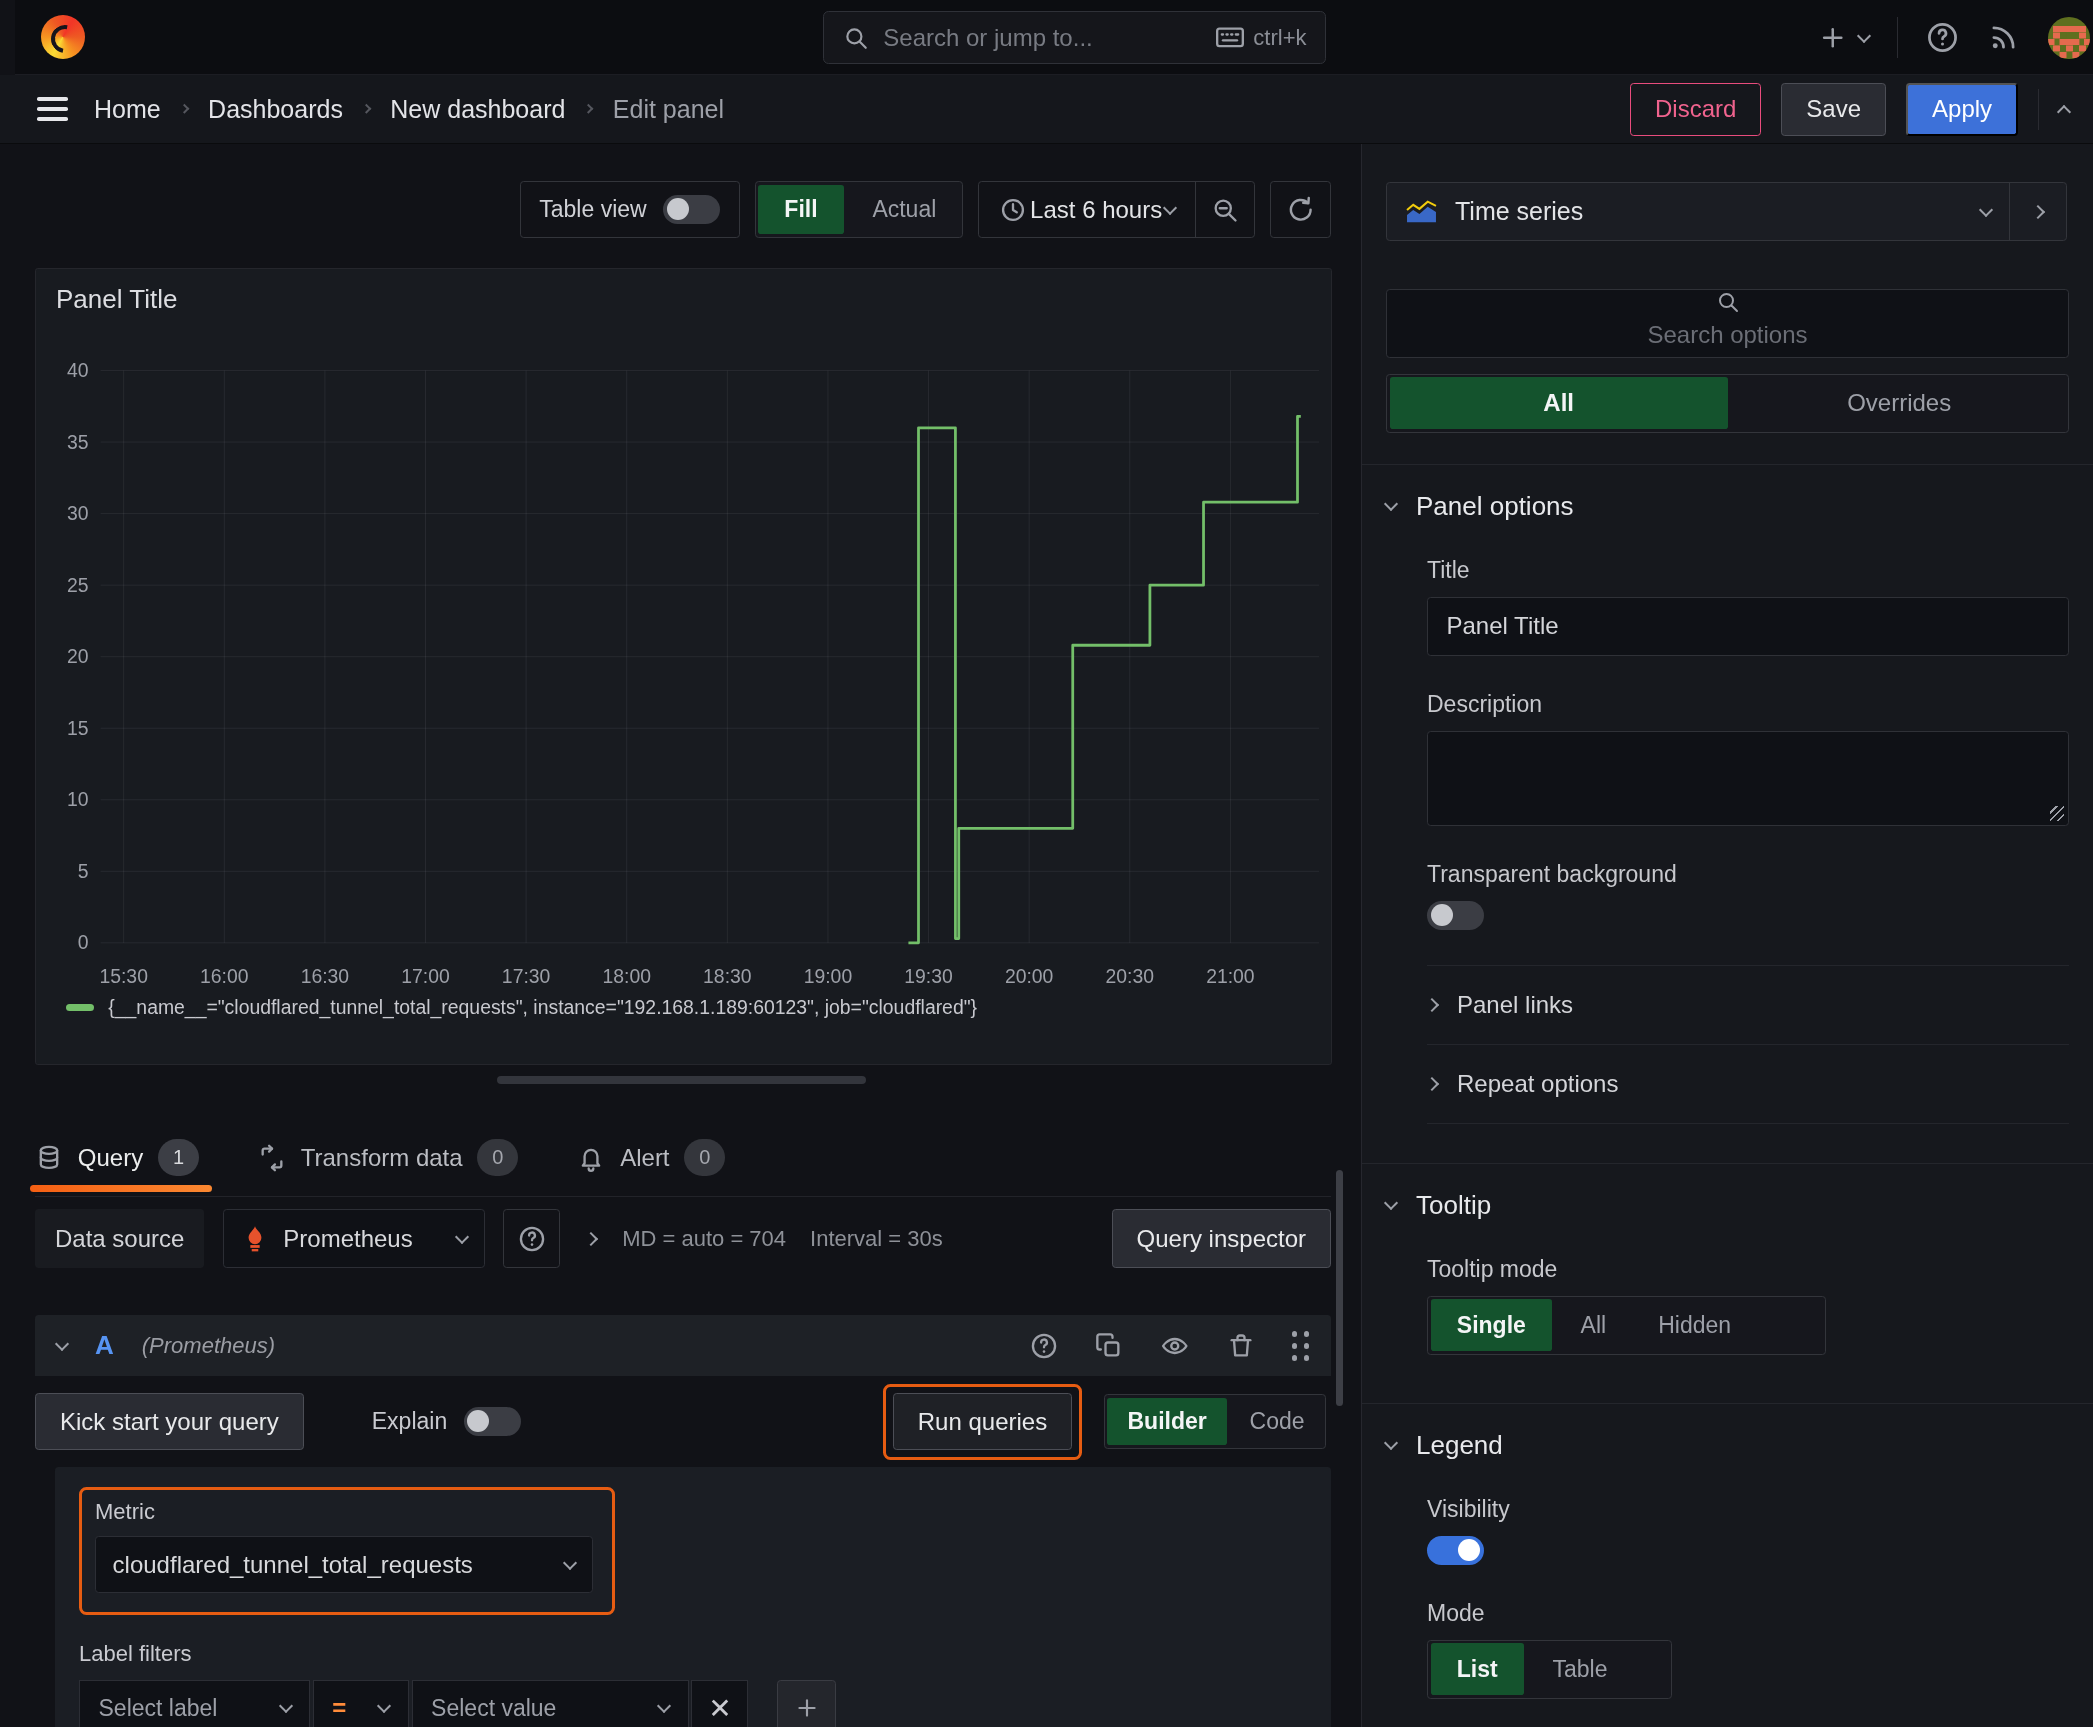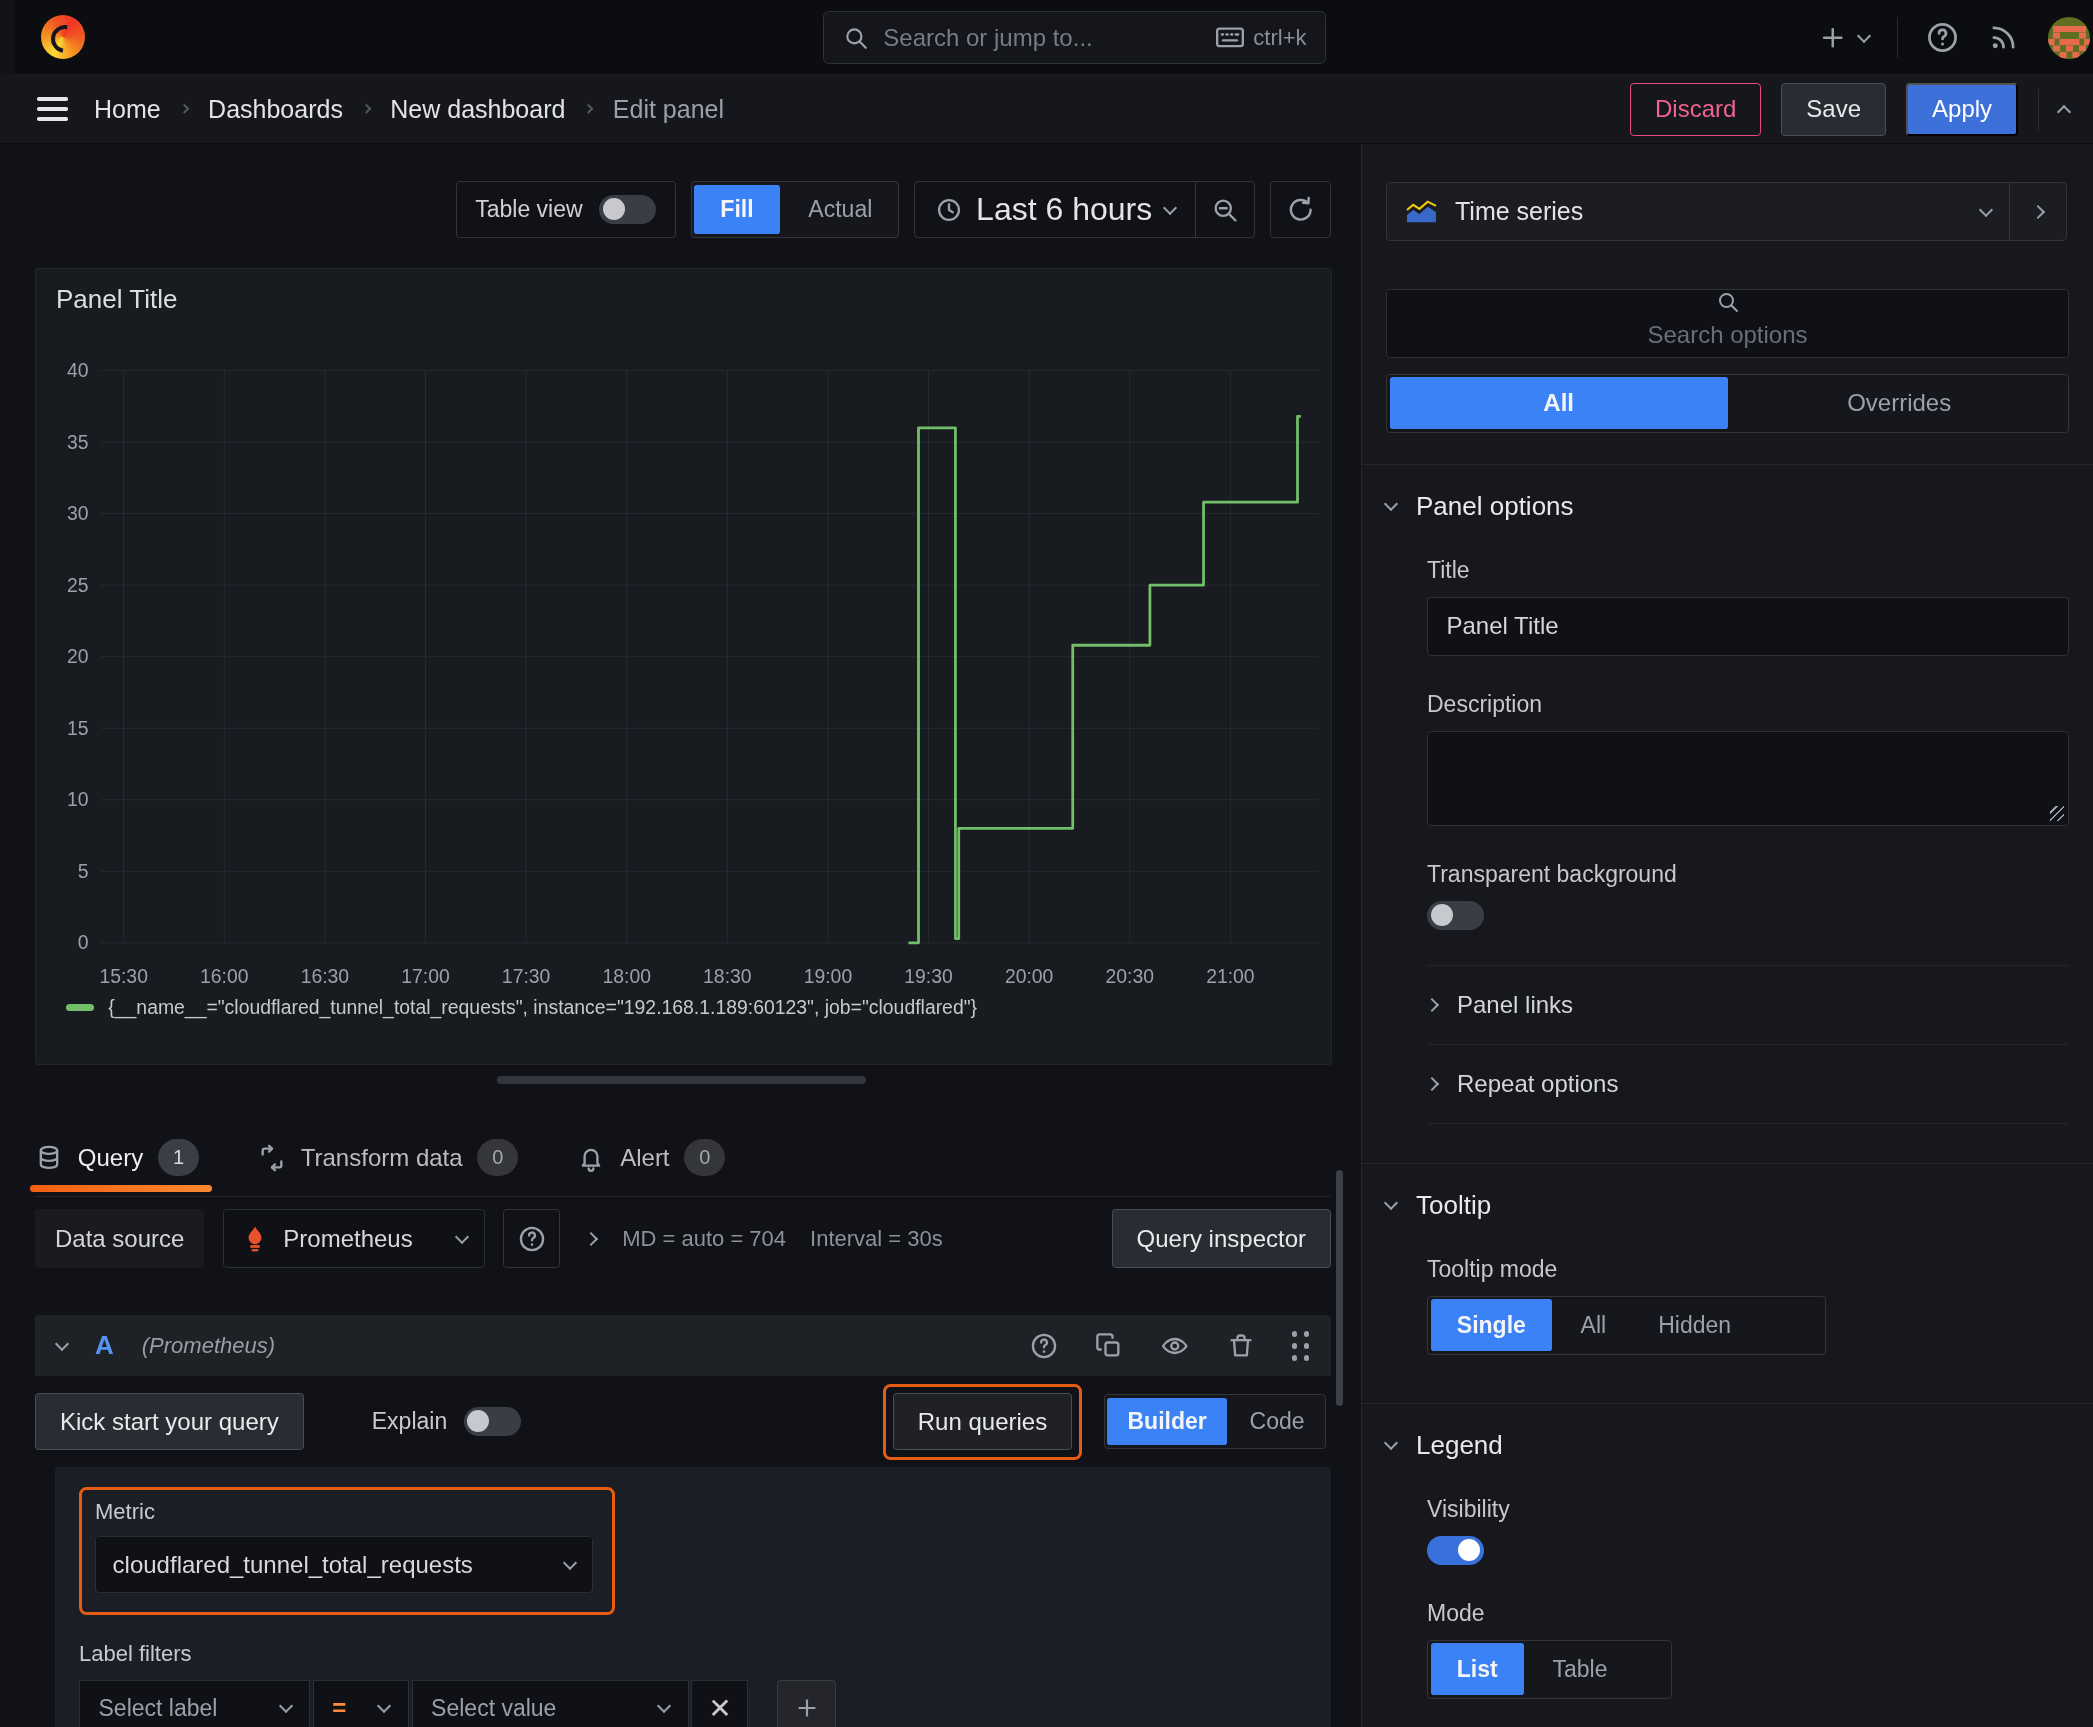--- a/index.html
+++ b/index.html
@@ -60,23 +60,23 @@
   .chart-toolbar { position:absolute; top:37px; right:30px; display:flex; gap:14.8px; align-items:center; height:57px; }
   .tv-box { display:flex; align-items:center; gap:16.6px; border:0.9px solid #33353b; border-radius:3.7px;
     height:57px; padding:0 18.5px; font-size:23px; color:#d0d1d6; }
   .toggle { width:57px; height:29px; border-radius:14.8px; background:#3b3d44; position:relative; cursor:pointer; }
   .toggle .knob { position:absolute; left:3.7px; top:3.2px; width:22px; height:22px; border-radius:50%; background:#c7c9ce; }
   .toggle.on { background:#3871dc; }
   .toggle.on .knob { left:auto; right:3.7px; background:#fff; }
   .seg { display:flex; border:0.9px solid #33353b; border-radius:3.7px; background:#16171d; height:57px; align-items:stretch; }
   .seg .opt { display:flex; align-items:center; justify-content:center; padding:0 26px; font-size:23px;
     color:#9da0a8; cursor:pointer; }
-  .seg .opt.active { background:#3b82f6; color:#f4f5f6; border-radius:2.8px; margin:2.8px; font-weight:bold; }
+  .seg .opt.active { background:#14532d; color:#f4f5f6; border-radius:2.8px; margin:2.8px; font-weight:bold; }
   .timepicker { display:flex; align-items:center; border:0.9px solid #33353b; border-radius:3.7px; height:57px; }
-  .timepicker .tp-main { display:flex; align-items:center; gap:13px; padding:0 20px; font-size:32px;
+  .timepicker .tp-main { display:flex; align-items:center; gap:3px; padding:0 20px; font-size:24px;
     color:#e3e4e7; cursor:pointer; }
   .timepicker .tp-zoom { border-left:0.9px solid #33353b; width:59px; height:100%; display:flex;
     align-items:center; justify-content:center; cursor:pointer; }
   .iconbtn { width:61px; height:57px; border:0.9px solid #33353b; border-radius:3.7px; display:flex;
     align-items:center; justify-content:center; cursor:pointer; }
 
   
   .panel-card { position:absolute; left:35px; top:124px; width:1297px; height:797px; background:#181b20;
     border:0.9px solid #25262c; border-radius:2.8px; }
   .panel-title { position:absolute; left:20px; top:14.8px; font-size:26px; color:#dcdde1; }

